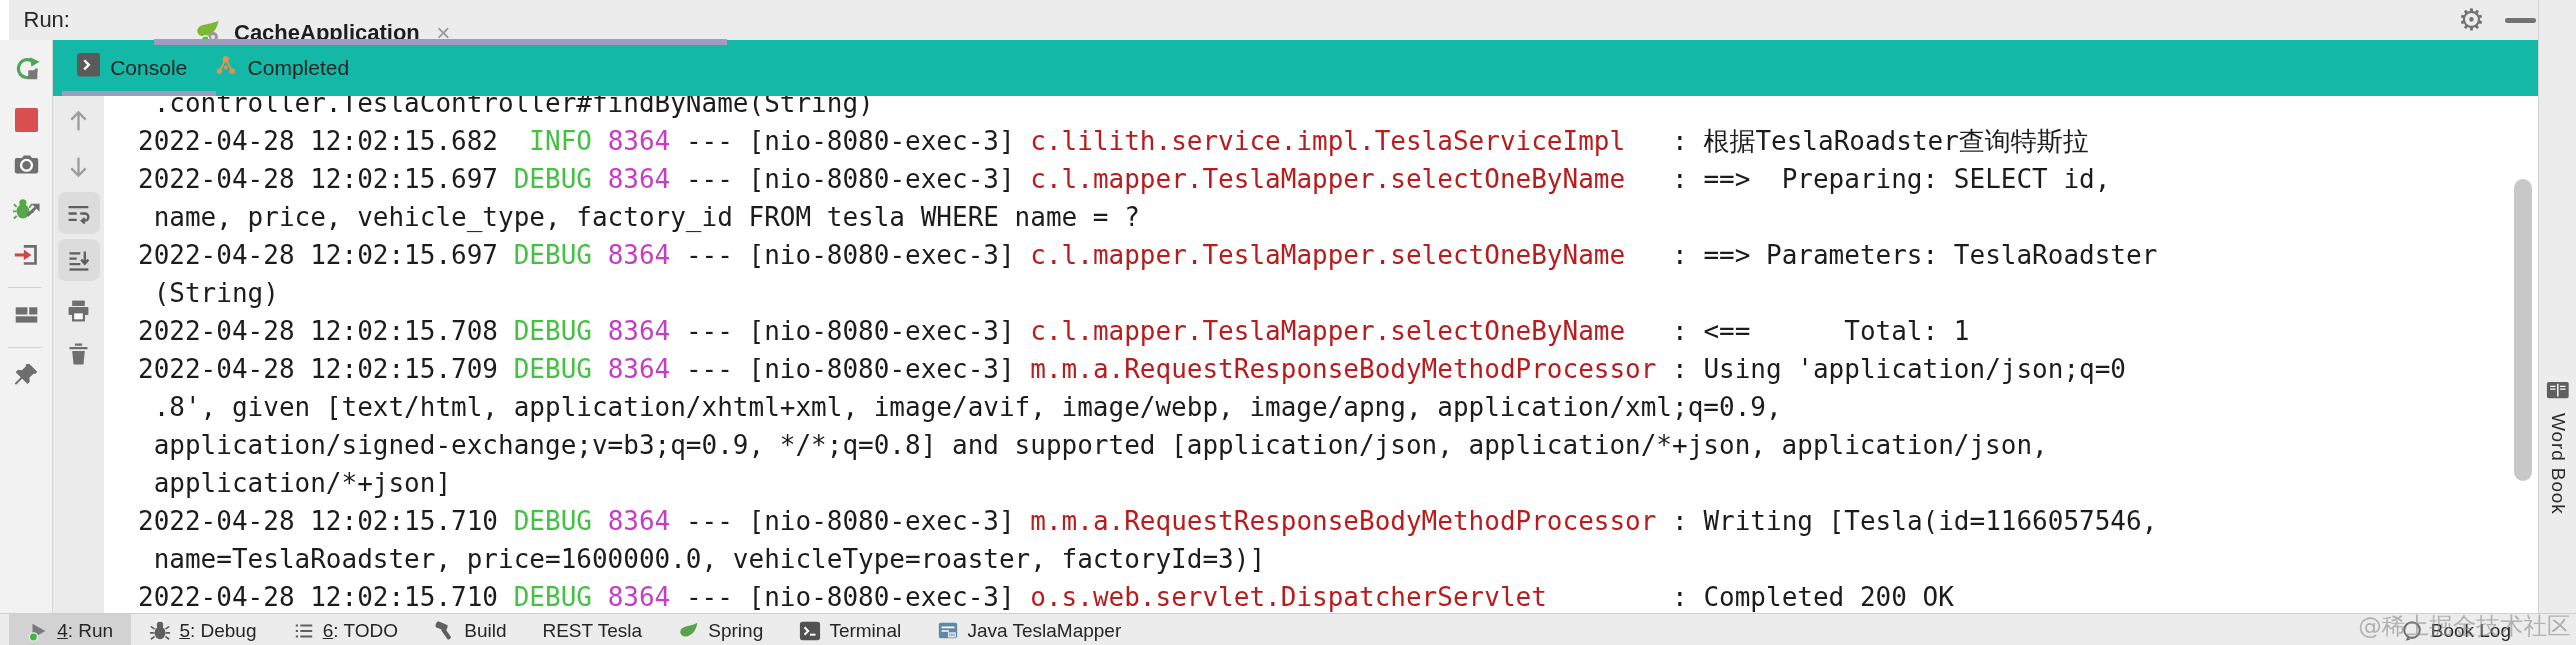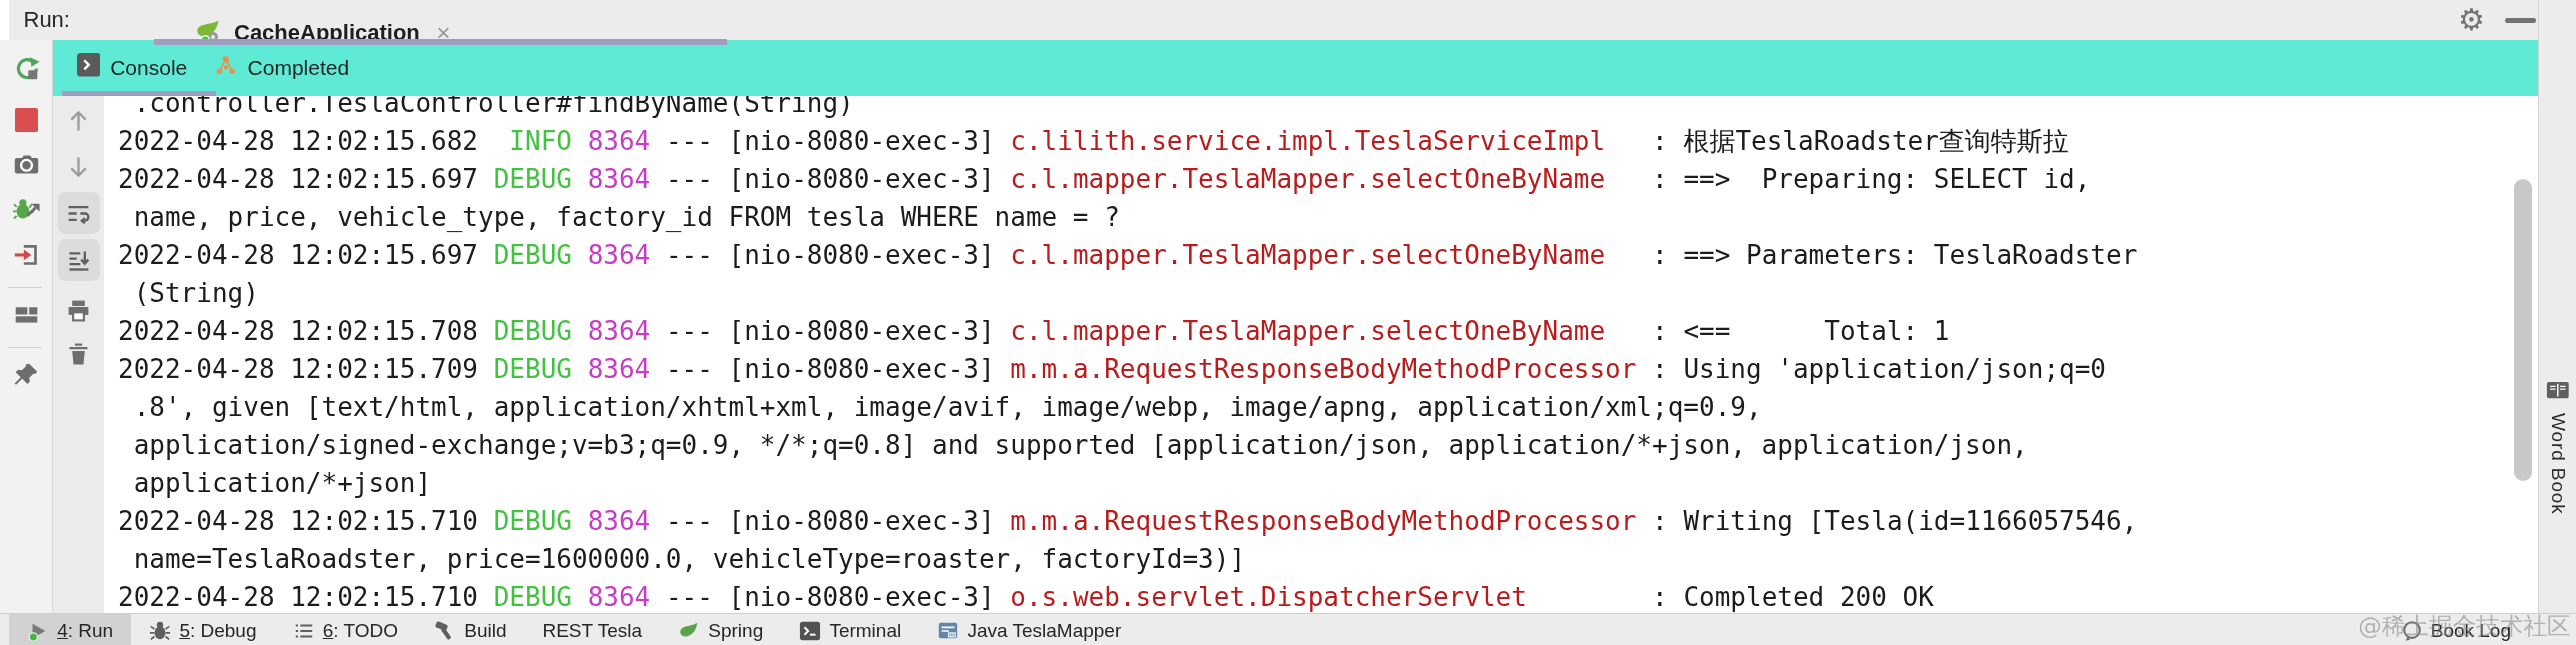--- a/index.html
+++ b/index.html
@@ -19,27 +19,27 @@
   
   .col1{position:absolute;left:0;top:40px;width:52px;height:573px;background:#f2f2f2;border-right:0.9px solid #d6d6d6;}
   .col1 .ic{position:absolute;left:12.7px;width:27px;height:27px;}
   .sep1{position:absolute;left:8.2px;width:34px;height:0.9px;background:#d2d2d2;}
   .col2{position:absolute;left:53px;top:96px;width:51px;height:517px;background:#ebebeb;border-right:0.9px solid #d6d6d6;}
   .col2 .ic{position:absolute;left:11.8px;width:27px;height:27px;}
   .tglbtn{position:absolute;left:4.5px;width:42px;height:42px;background:#dcdcdc;border-radius:7.3px;display:flex;align-items:center;justify-content:center;}
   .stopsq{position:absolute;left:14.5px;width:23.6px;height:23.6px;background:#d94f4f;border-radius:1.8px;}
 
   
-  .tabrow{position:absolute;left:53px;top:40px;width:2485px;height:56px;background:#5eead4;border-bottom:0.9px solid #d3d3d3;}
+  .tabrow{position:absolute;left:53px;top:40px;width:2485px;height:56px;background:#14b8a6;border-bottom:0.9px solid #d3d3d3;}
   .ctab{position:absolute;top:0;height:55px;display:flex;align-items:center;gap:10px;font-size:21px;color:#262626;cursor:default;}
   .ctab-underline{position:absolute;left:9px;top:51px;width:154px;height:5.4px;background:#9e9ec0;}
 
   
   .console{position:absolute;left:104px;top:96px;width:2434px;height:517px;background:#fff;overflow:hidden;}
-  .clines{margin-top:-11.8px;padding-left:14px;font-family:"DejaVu Sans Mono",monospace;
+  .clines{margin-top:-11.8px;padding-left:34px;font-family:"DejaVu Sans Mono",monospace;
           font-size:26px;line-height:38px;white-space:pre;color:#1c1c1c;}
   .seg-g{color:#44c144;}  
   .seg-m{color:#c43ec4;}  
   .seg-c{color:#b91c1c;}  
   .scroll-thumb{position:absolute;left:2514px;top:179px;width:18px;height:302px;border-radius:9px;background:rgba(125,125,125,.42);}
 
   
   .stripe{position:absolute;left:2538px;top:0;width:38px;height:613px;background:#ececec;border-left:0.9px solid #d3d3d3;}
   .wordbook{position:absolute;left:0;top:381px;width:38px;display:flex;flex-direction:column;align-items:center;gap:9px;cursor:default;}
   .wordbook .vtext{writing-mode:vertical-rl;font-size:19px;color:#2b2b2b;letter-spacing:0.9px;}

